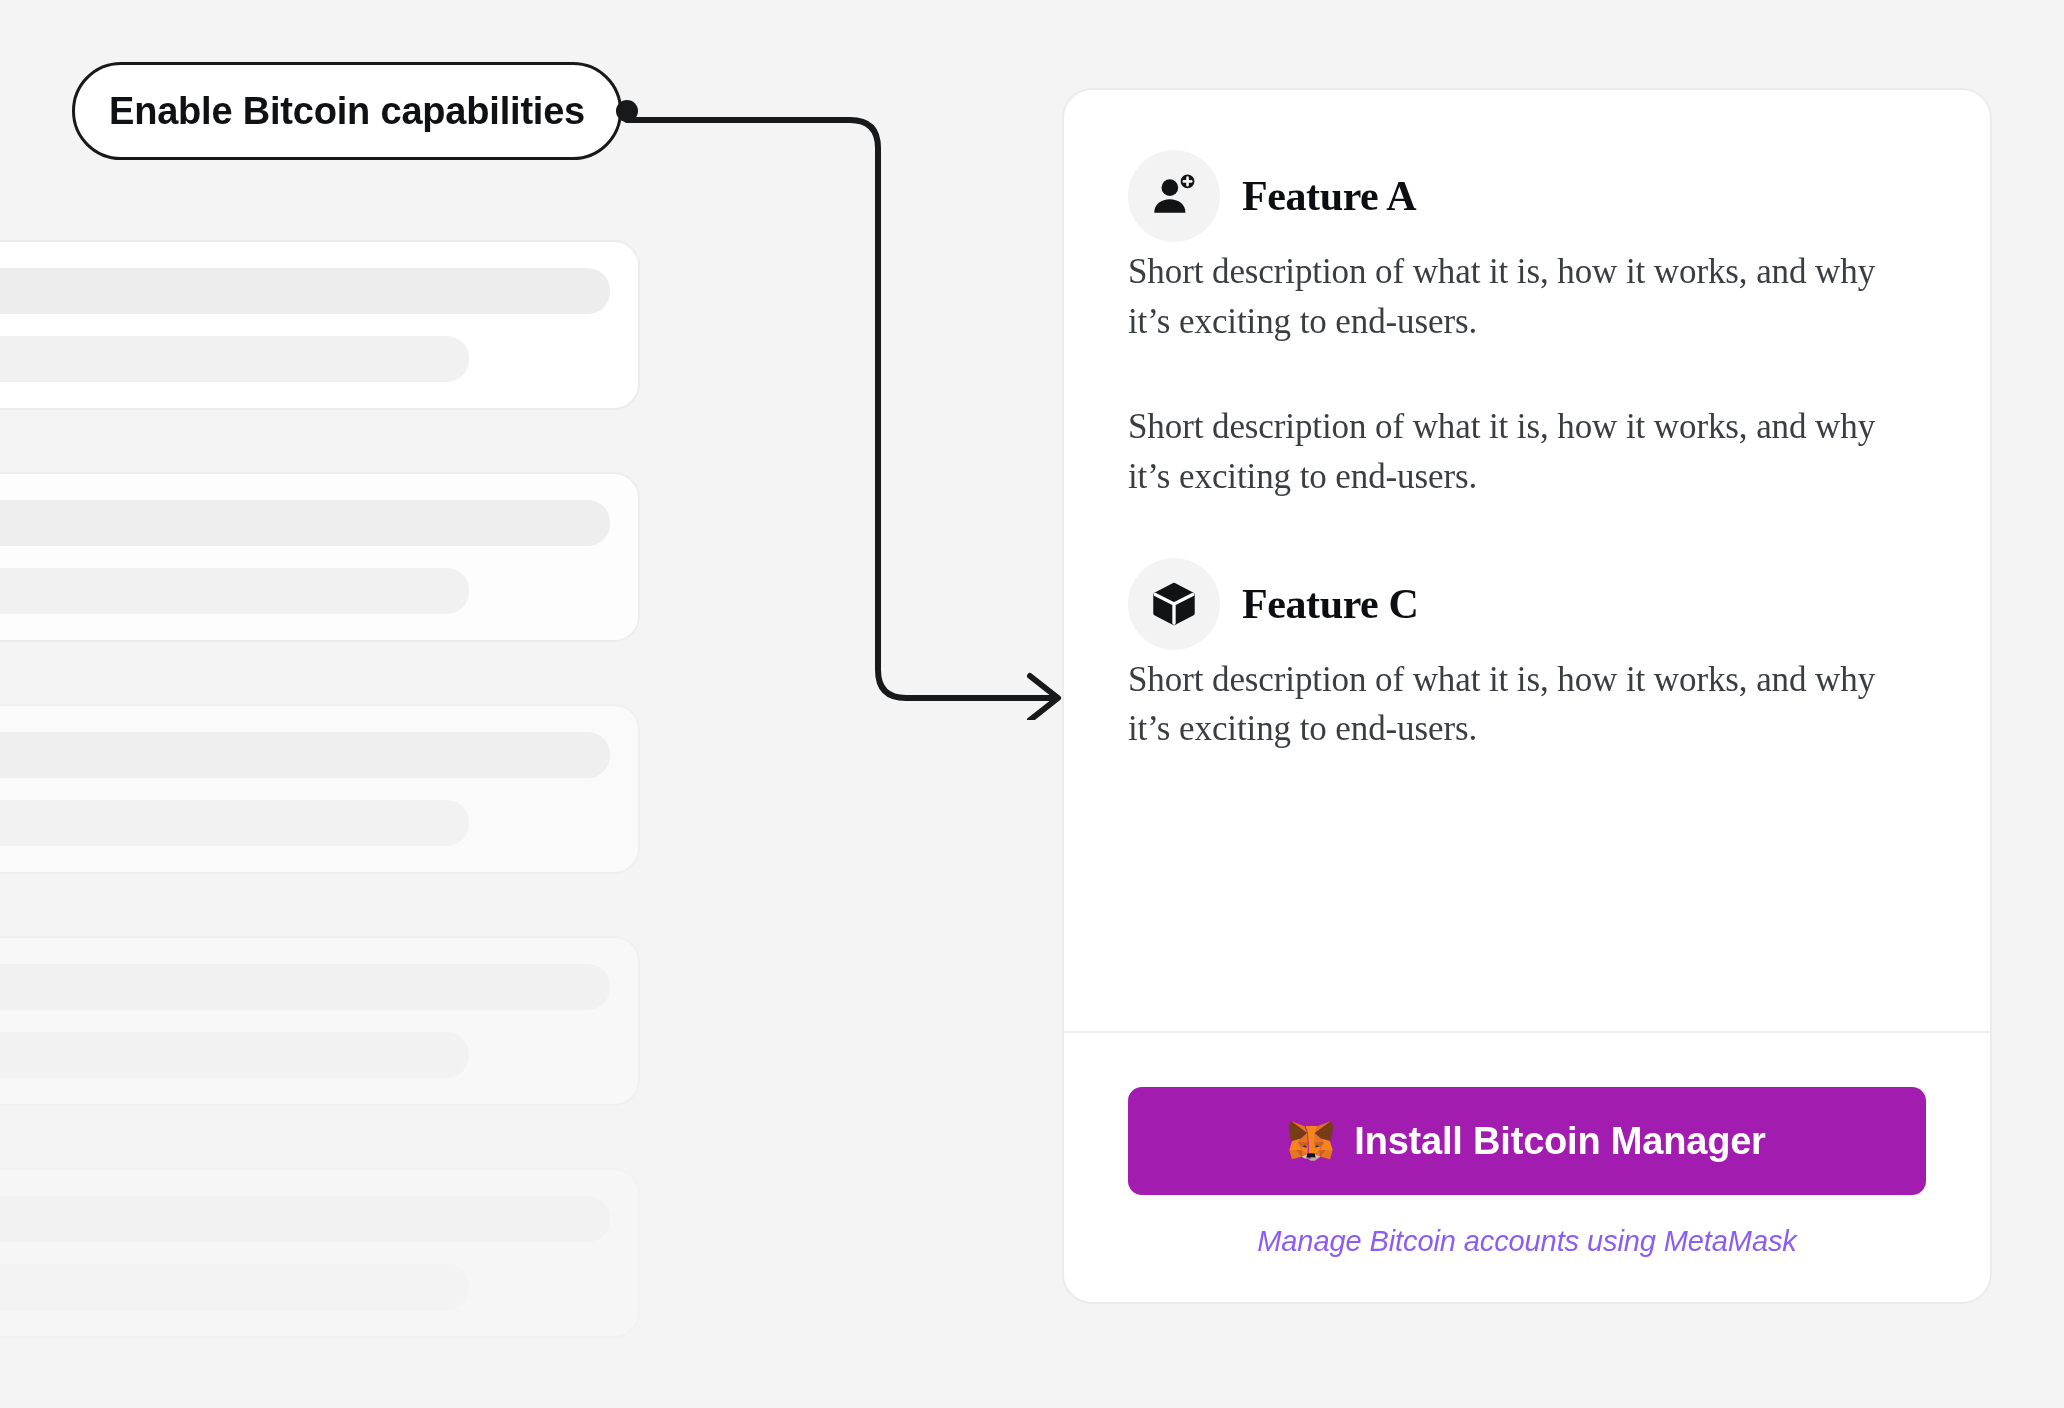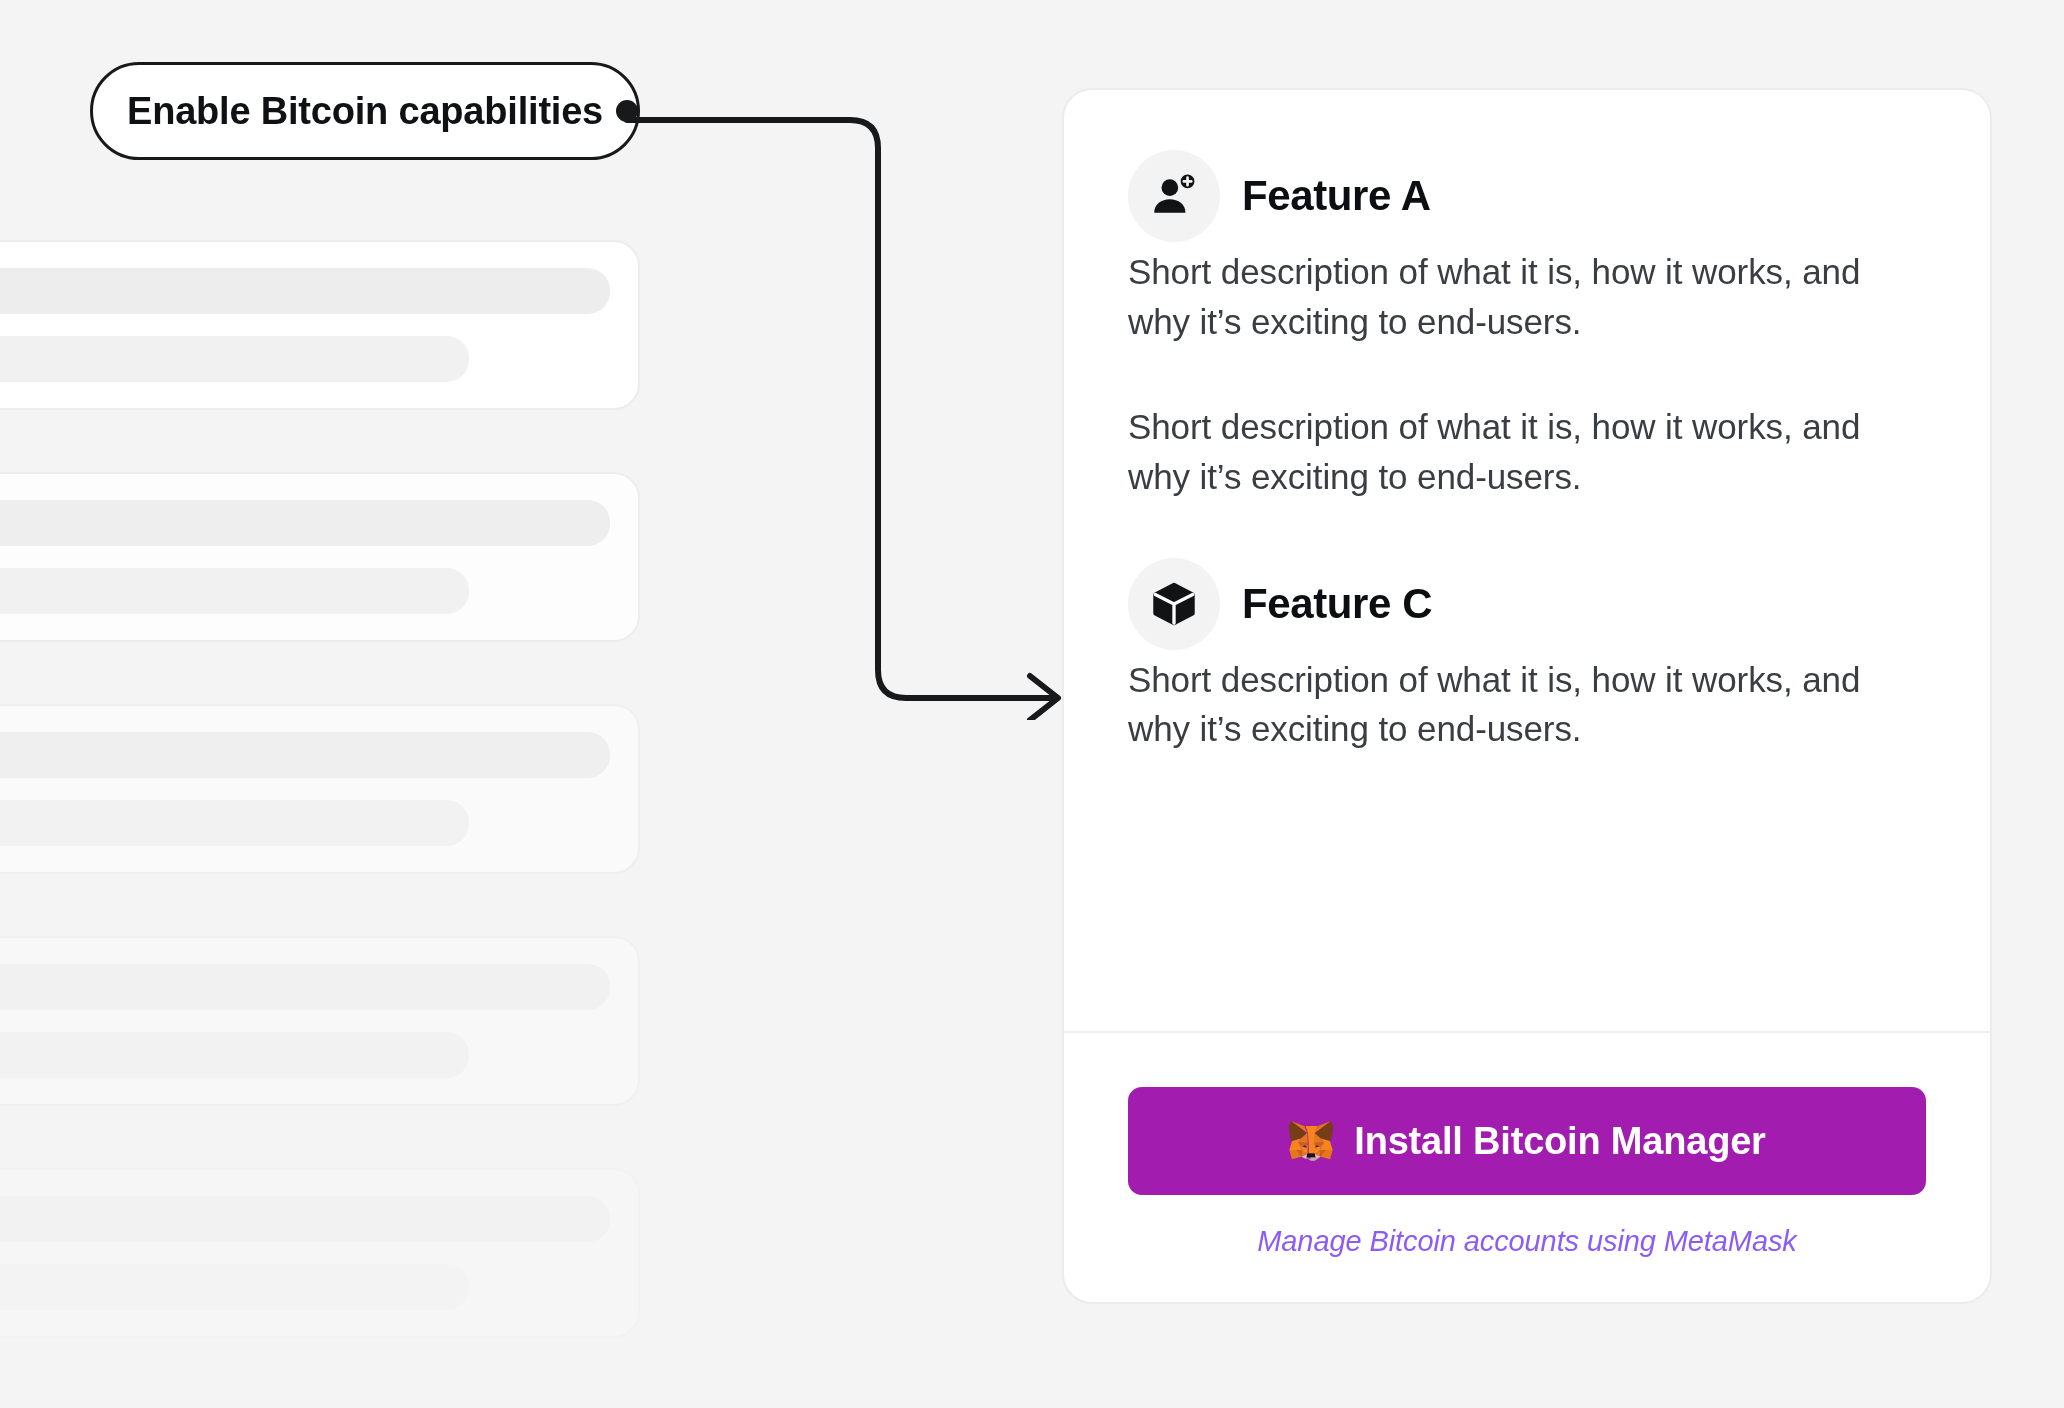--- a/index.html
+++ b/index.html
@@ -12,21 +12,21 @@
     height: 1408px;
     position: relative;
     overflow: hidden;
     font-family: "Liberation Sans", sans-serif;
     -webkit-font-smoothing: antialiased;
   }
 
   
   #callout {
     position: absolute;
-    left: 90px;
+    left: 72px;
     top: 62px;
     height: 98px;
     box-sizing: border-box;
     display: flex;
     align-items: center;
     padding: 0 34px;
     background: #ffffff;
     border: 3px solid #18191b;
     border-radius: 49px;
     font-size: 38px;
@@ -87,20 +87,21 @@
     background: #ffffff;
     border: 2px solid #ebebeb;
     border-radius: 30px;
     box-sizing: border-box;
     display: flex;
     flex-direction: column;
   }
   #features {
     flex: 1 1 auto;
     padding: 60px 64px 4px 64px;
+    font-family: Liberation Serif, serif;
   }
   .feature {
     margin-bottom: 56px;
   }
   .feature:last-child { margin-bottom: 0; }
   .feature-head {
     display: flex;
     align-items: center;
     gap: 22px;
   }

